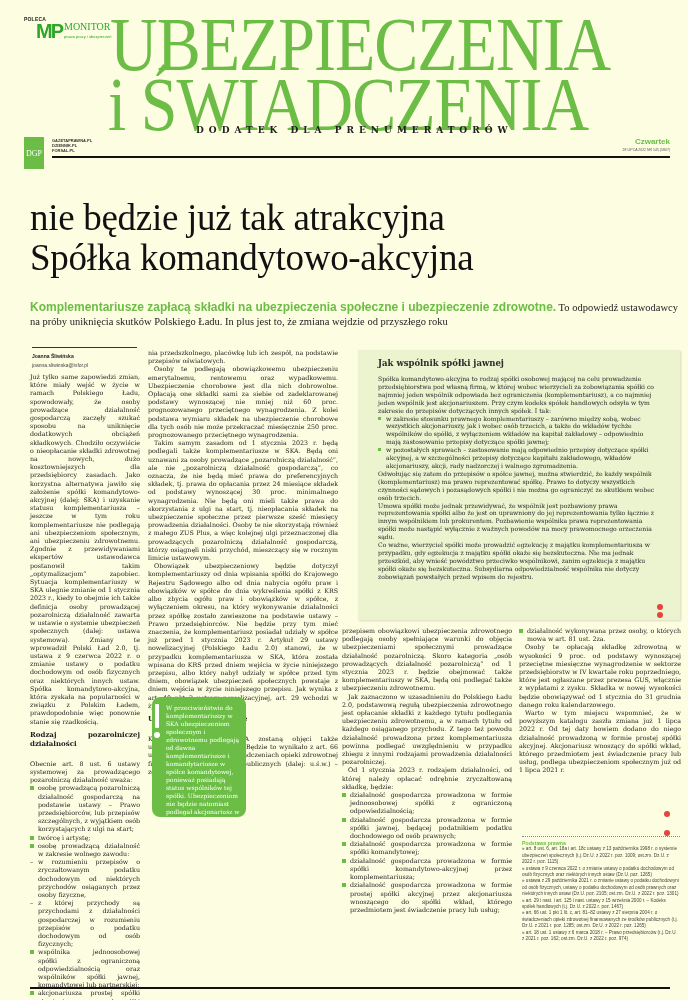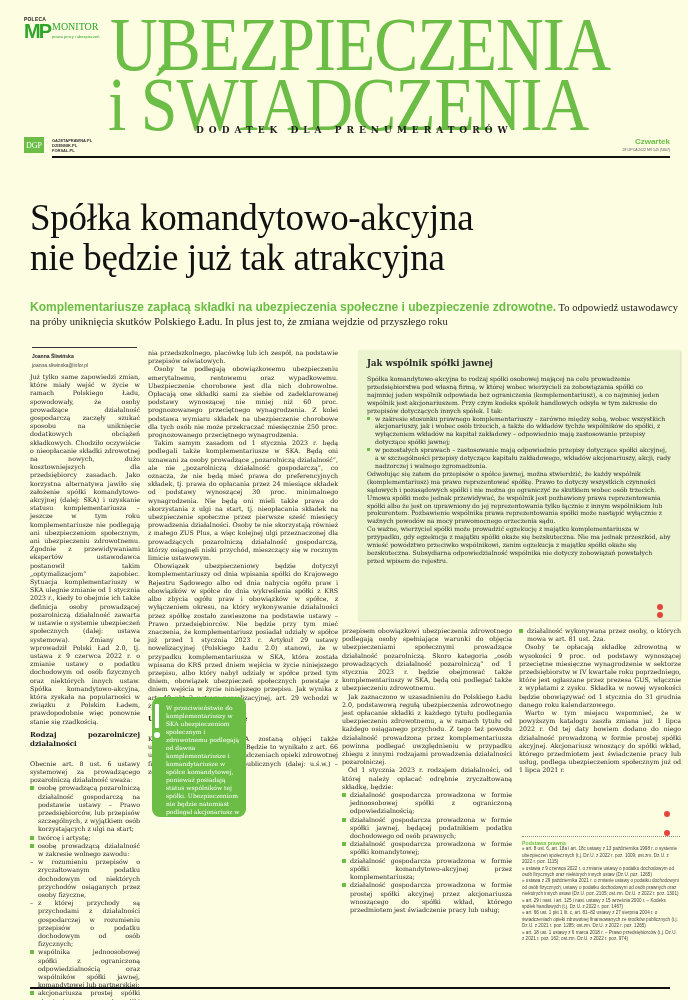--- a/index.html
+++ b/index.html
@@ -8,35 +8,35 @@
     background: #fdfde2;
     font-family: "DejaVu Serif", serif;
     color: #1a1a1a;
     position: relative;
   }
   .abs { position: absolute; }
 
   
   .polecam { left: 24px; top: 16px; font: bold 5px "Liberation Sans", sans-serif; letter-spacing: 0.2px; color:#222; }
   .mp-logo { left: 24px; top: 22px; display: flex; align-items: flex-start; }
-  .mp-mark { font: bold 20px "Liberation Sans", sans-serif; color: #2fa52a; letter-spacing: -2px; line-height: 18px; }
+  .mp-mark { font: bold 20px "Liberation Sans", sans-serif; color: #2fa52a; letter-spacing: -2px; line-height: 18px; margin-left: 12px; }
   .mp-text { margin-left: 2px; }
   .mp-monitor { font: 10px "Liberation Serif", serif; color: #2fa52a; line-height: 10px; }
   .mp-sub { font: 4px "Liberation Sans", sans-serif; color: #2fa52a; margin-top: 2px; }
 
   .title-line {
     left: 110px; font-family: "Liberation Serif", serif; color: #6cbd45;
     font-size: 66px; line-height: 60px; letter-spacing: -1px; transform: scaleY(1.15); transform-origin: top left;
   }
   .t1 { top: 10px; }
   .t2 { top: 70px; left: 108px; }
   .subtitle {
     left: 196px; top: 125px; font: bold 9px "DejaVu Serif", serif; letter-spacing: 5px; color: #222; text-align: center;
   }
-  .dgp { left: 24px; top: 137px; width: 20px; height: 16px; background: #6cbd45; color: #fff; font: 8px "Liberation Serif", serif; display:flex; align-items:center; justify-content:center; }
+  .dgp { left: 24px; top: 137px; width: 20px; height: 32px; background: #6cbd45; color: #fff; font: 8px "Liberation Serif", serif; display:flex; align-items:center; justify-content:center; }
   .dgp-links { left: 52px; top: 138px; font: bold 4px "Liberation Sans", sans-serif; line-height: 5px; color: #333; }
   .day { right: 18px; top: 137px; font: bold 8px "Liberation Sans", sans-serif; color: #6cbd45; text-align: right; }
   .dateline { right: 18px; top: 148px; font: 3.5px "Liberation Sans", sans-serif; color: #555; text-align: right; }
   .rule-top { left: 52px; right: 18px; top: 156px; height: 2px; background: #111; }
 
   
   .headline {
     left: 30px; top: 198px; font-family: "Liberation Serif", serif; font-size: 37px; line-height: 40px; color: #111;
     letter-spacing: -0.3px;
   }
@@ -57,21 +57,21 @@
   .email { left: 32px; top: 362px; font: 5px "Liberation Sans", sans-serif; color:#444; }
 
   .callout {
     left: 152px; top: 697px; width: 94px; height: 120px; background: #6cbd45; border-radius: 8px;
     color: #fff; padding: 7px 6px 6px 14px; font-size: 6px; line-height: 8px;
   }
   .excl { position:absolute; left: 3px; top: 7px; width: 4px; height: 24px; background: #fff; border-radius: 1px; }
   .excl-dot { position:absolute; left: 2px; top: 35px; width: 6px; height: 6px; background:#fff; border-radius:50%; }
 
   .sidebar {
-    left: 358px; top: 350px; width: 322px; height: 270px; background: #ecf3cf; padding: 8px 9px;
+    left: 358px; top: 350px; width: 322px; height: 270px; background: #ecf3cf; padding: 8px 20px;
     box-shadow: 1px 1px 2px rgba(0,0,0,0.15); font-size: 6.1px; line-height: 7.9px; color: #2a2a2a;
   }
   .sidebar h2 { font: bold 8.5px "DejaVu Serif", serif; margin-bottom: 7px; }
   .sidebar ul { list-style: none; }
   .sidebar li { position: relative; padding-left: 8px; }
   .sidebar li::before { content: ""; position: absolute; left: 0; top: 2px; width: 3px; height: 3px; background: #6cbd45; }
   .end-mark { display:inline-block; width: 13px; height: 6px; position: absolute; }
   .end-mark span { display:inline-block; width:6px; height:6px; border-radius:50%; background:#e2463f; margin-right:1px; }
 
   .legal { left: 522px; top: 836px; width: 158px; font: 4.6px "Liberation Sans", sans-serif; line-height: 6.4px; color: #444; border-top: 1px dotted #888; padding-top: 3px; }
@@ -96,22 +96,22 @@
 <div class="abs dgp-links">
   <div>GAZETAPRAWNA.PL</div>
   <div>DZIENNIK.PL</div>
   <div>FORSAL.PL</div>
 </div>
 <div class="abs day">Czwartek</div>
 <div class="abs dateline">28 LIPCA 2022 NR 145 (5807)</div>
 <div class="abs rule-top"></div>
 
 <div class="abs headline">
+  <div>nie będzie już tak atrakcyjna</div>
   <div>Spółka komandytowo-akcyjna</div>
-  <div>nie będzie już tak atrakcyjna</div>
 </div>
 <div class="abs lead">
   <span class="hl">Komplementariusze zapłacą składki na ubezpieczenia społeczne i ubezpieczenie zdrowotne.</span><span> To odpowiedź ustawodawcy na próby uniknięcia skutków Polskiego Ładu. In plus jest to, że zmiana wejdzie od przyszłego roku</span>
 </div>
 
 <div class="abs author-rule"></div>
 <div class="abs author">Joanna Śliwińska</div>
 <div class="abs email">joanna.sliwinska@infor.pl</div>
 
 <div class="abs col" style="left:30px; top:373px; width:110px;">

